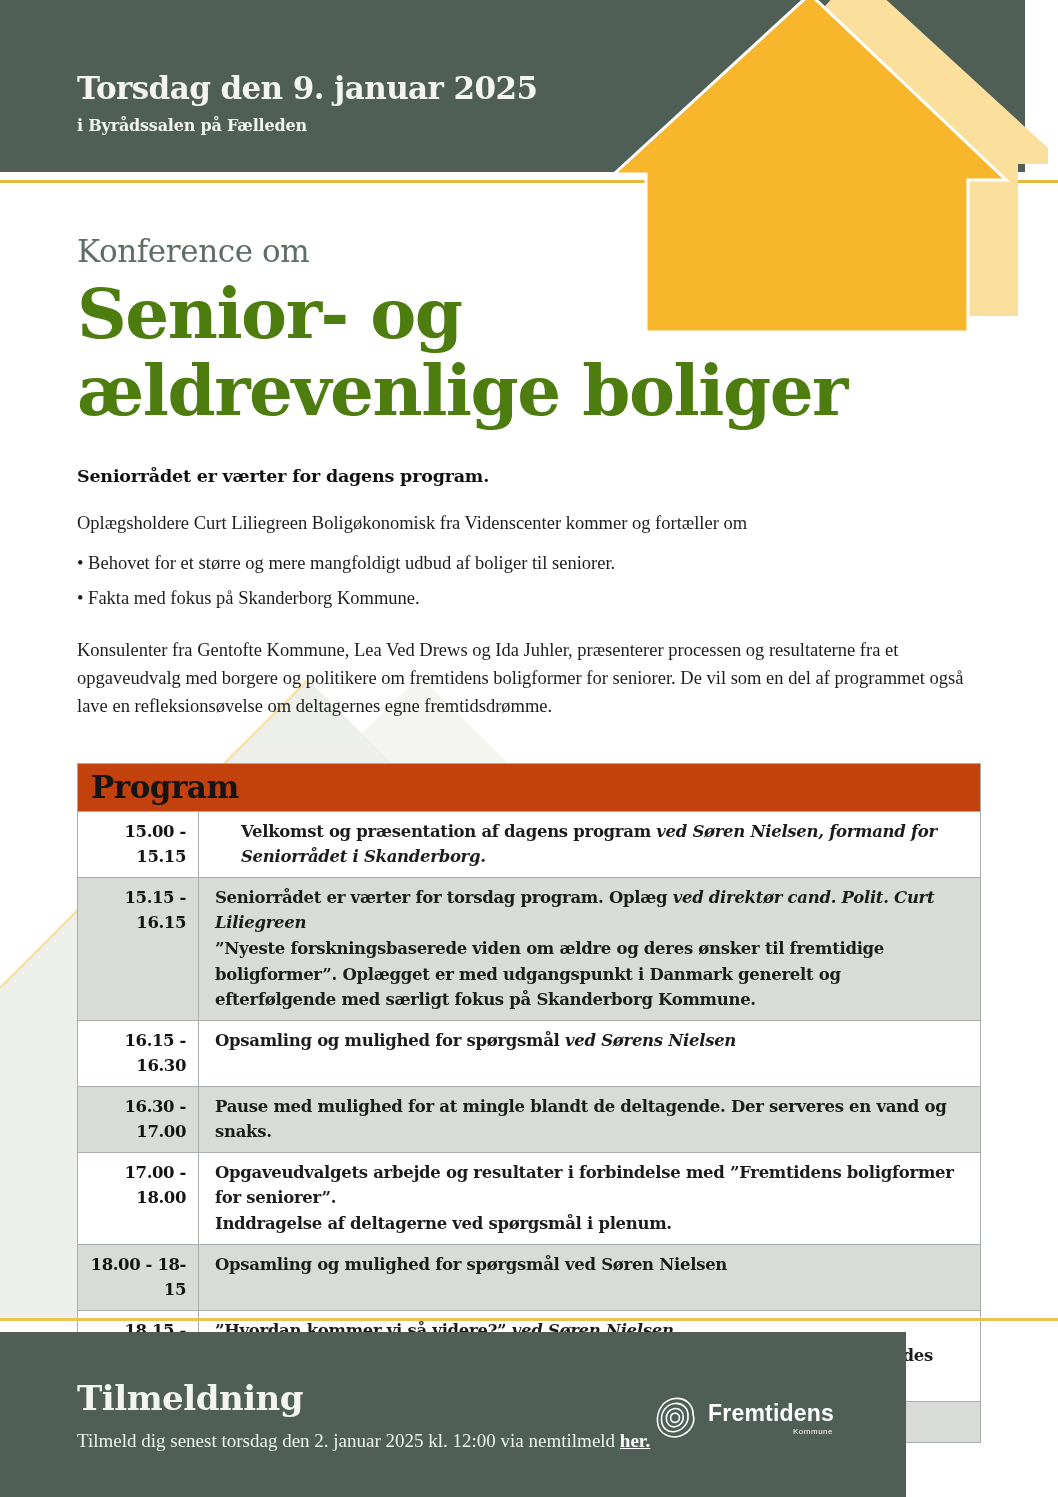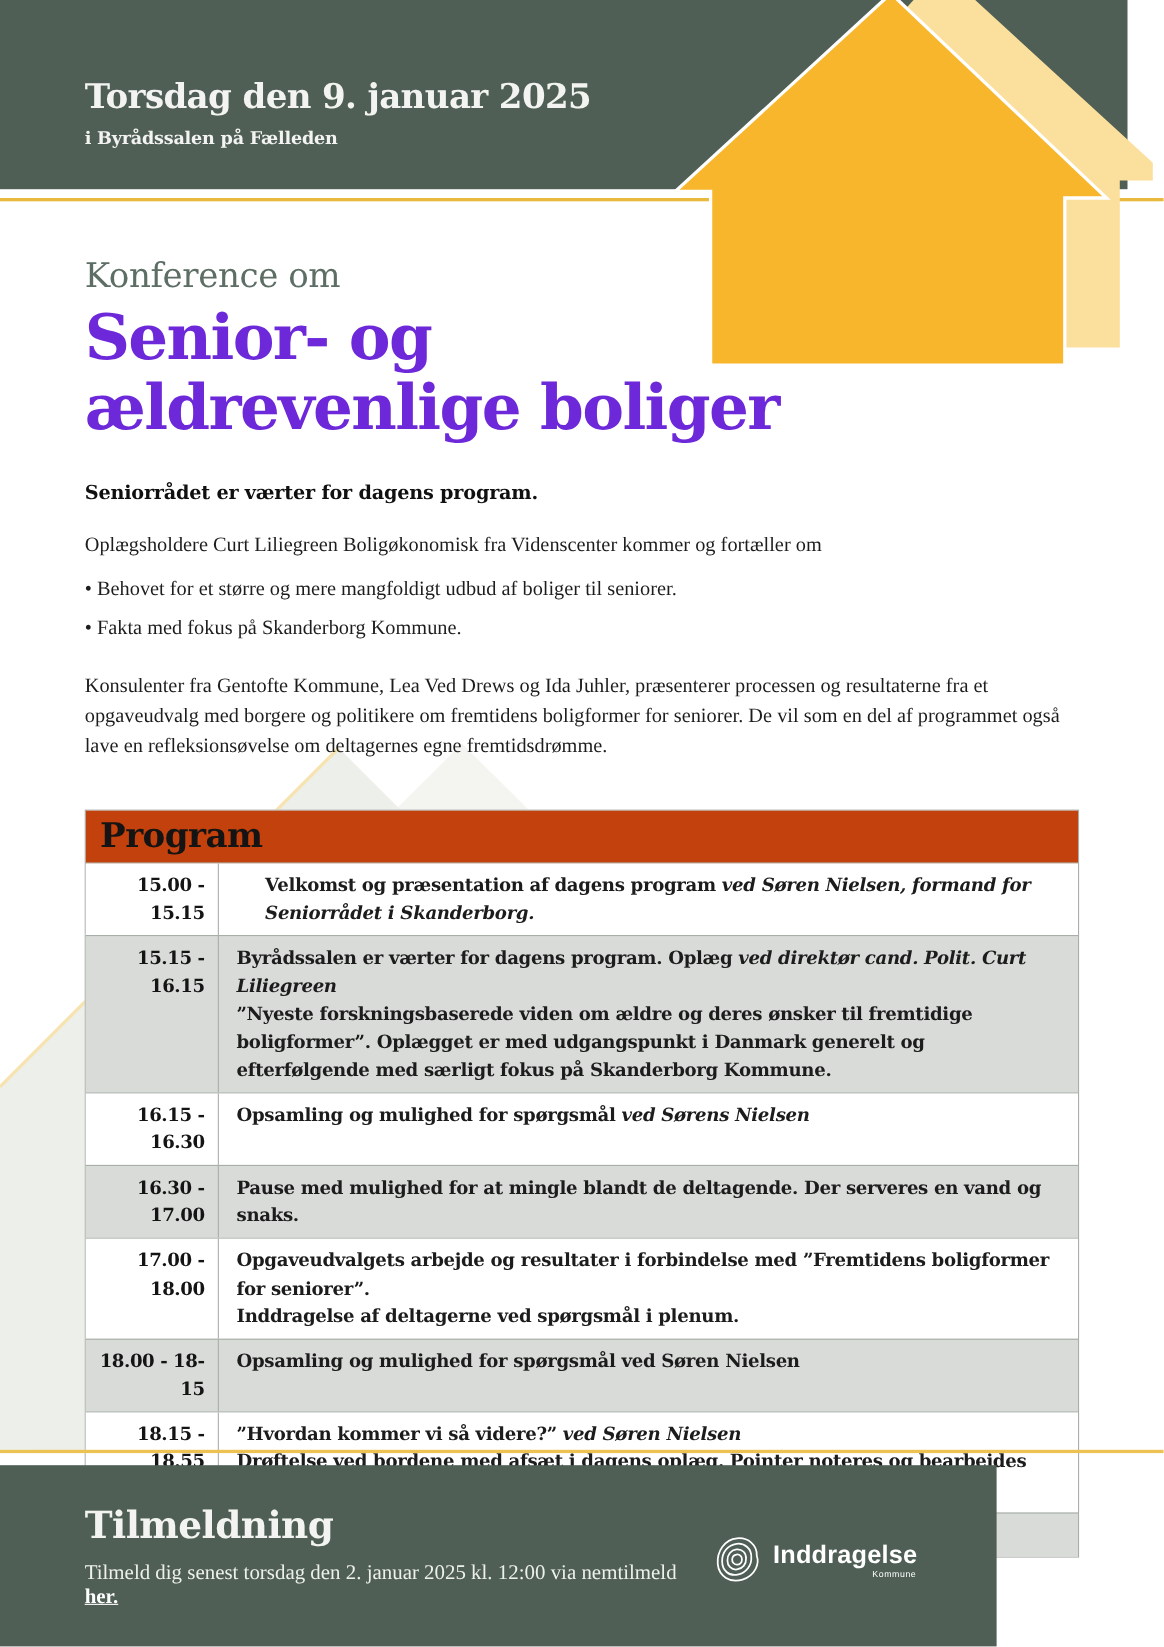--- a/index.html
+++ b/index.html
@@ -19,22 +19,22 @@
   
   .house-svg{position:absolute;top:0;left:0;z-index:2;pointer-events:none;}
 
   
   .watermark-svg{position:absolute;top:0;left:0;z-index:0;pointer-events:none;}
 
   
   .content{position:relative;z-index:3;padding:233px 77px 0 77px;}
   .kicker{font-size:31px;font-weight:400;color:#5d6e64;letter-spacing:-0.4px;}
   .main-title{
-    margin-top:6px;font-size:57px;font-weight:700;line-height:1.12;
-    letter-spacing:-1.5px;color:#6d28d9;white-space:pre-line;
+    margin-top:6px;font-size:69px;font-weight:700;line-height:1.12;
+    letter-spacing:-1.5px;color:#4d7c0f;white-space:pre-line;
   }
   .lead{margin-top:36px;font-size:17.5px;font-weight:700;color:#101010;letter-spacing:-0.2px;}
   .para{
     margin-top:24px;font-family:"Liberation Serif",serif;font-size:18.5px;
     color:#1d1d1d;line-height:1.5;max-width:904px;
   }
   .bullets{margin:12px 0 0 0;padding:0;list-style:none;}
   .bullets li{
     font-family:"Liberation Serif",serif;font-size:18.5px;color:#1d1d1d;
     line-height:1.6;margin-top:5px;
@@ -128,21 +128,21 @@
       <div class="rows">
           <div class="row">
             <div class="time">15.00 - 15.15</div>
             <div class="desc">
               <div><span>Velkomst og præsentation af dagens program </span><span class="it">ved Søren Nielsen, formand for Seniorrådet i Skanderborg.</span></div>
             </div>
           </div>
           <div class="row">
             <div class="time">15.15 - 16.15</div>
             <div class="desc">
-              <div><span>Byrådssalen er værter for dagens program. Oplæg </span><span class="it">ved direktør cand. Polit. Curt Liliegreen</span></div>
+              <div><span>Seniorrådet er værter for torsdag program. Oplæg </span><span class="it">ved direktør cand. Polit. Curt Liliegreen</span></div>
               <div><span>”Nyeste forskningsbaserede viden om ældre og deres ønsker til fremtidige boligformer”. Oplægget er med udgangspunkt i Danmark generelt og efterfølgende med særligt fokus på Skanderborg Kommune.</span></div>
             </div>
           </div>
           <div class="row">
             <div class="time">16.15 - 16.30</div>
             <div class="desc">
               <div><span>Opsamling og mulighed for spørgsmål </span><span class="it">ved Sørens Nielsen</span></div>
             </div>
           </div>
           <div class="row">
@@ -194,20 +194,20 @@
       <div class="logo">
         <svg width="47" height="47" viewBox="0 0 47 47" aria-hidden="true">
           <g fill="none" stroke="#ffffff" stroke-width="1.6">
             <path d="M23,3.5 C33,2.5 41.5,9.5 41,19.5 C43.5,26 40,37 28,41 C17,44.5 6.5,38 5.5,27 C4.5,15 12,4.5 23,3.5 Z"></path>
             <path d="M22.5,8.5 C30,7.5 36.5,13 36,21 C36.5,27.5 31.5,35 23.5,36.5 C15.5,38 9.5,32.5 9.5,24.5 C9.2,16 15,9.5 22.5,8.5 Z"></path>
             <path d="M22.5,13.5 C28,13 31.5,17 31.2,22 C31.5,27 28,31.2 23,31.8 C17.8,32.4 14.3,28.4 14.3,23.6 C14.2,18.4 17.5,14.2 22.5,13.5 Z"></path>
             <path d="M22.6,18.2 C25.8,17.9 27.6,20.3 27.5,22.8 C27.6,25.6 25.4,27.5 22.8,27.4 C20.2,27.3 18.5,25.2 18.6,22.7 C18.7,20.4 20.3,18.5 22.6,18.2 Z"></path>
           </g>
         </svg>
         <div class="logo-text">
-          <div class="logo-name">Inddragelse</div>
+          <div class="logo-name">Fremtidens</div>
           <div class="logo-sub">Kommune</div>
         </div>
       </div>
     </div>
   </div>
 
 </div>
 
 </body></html>

